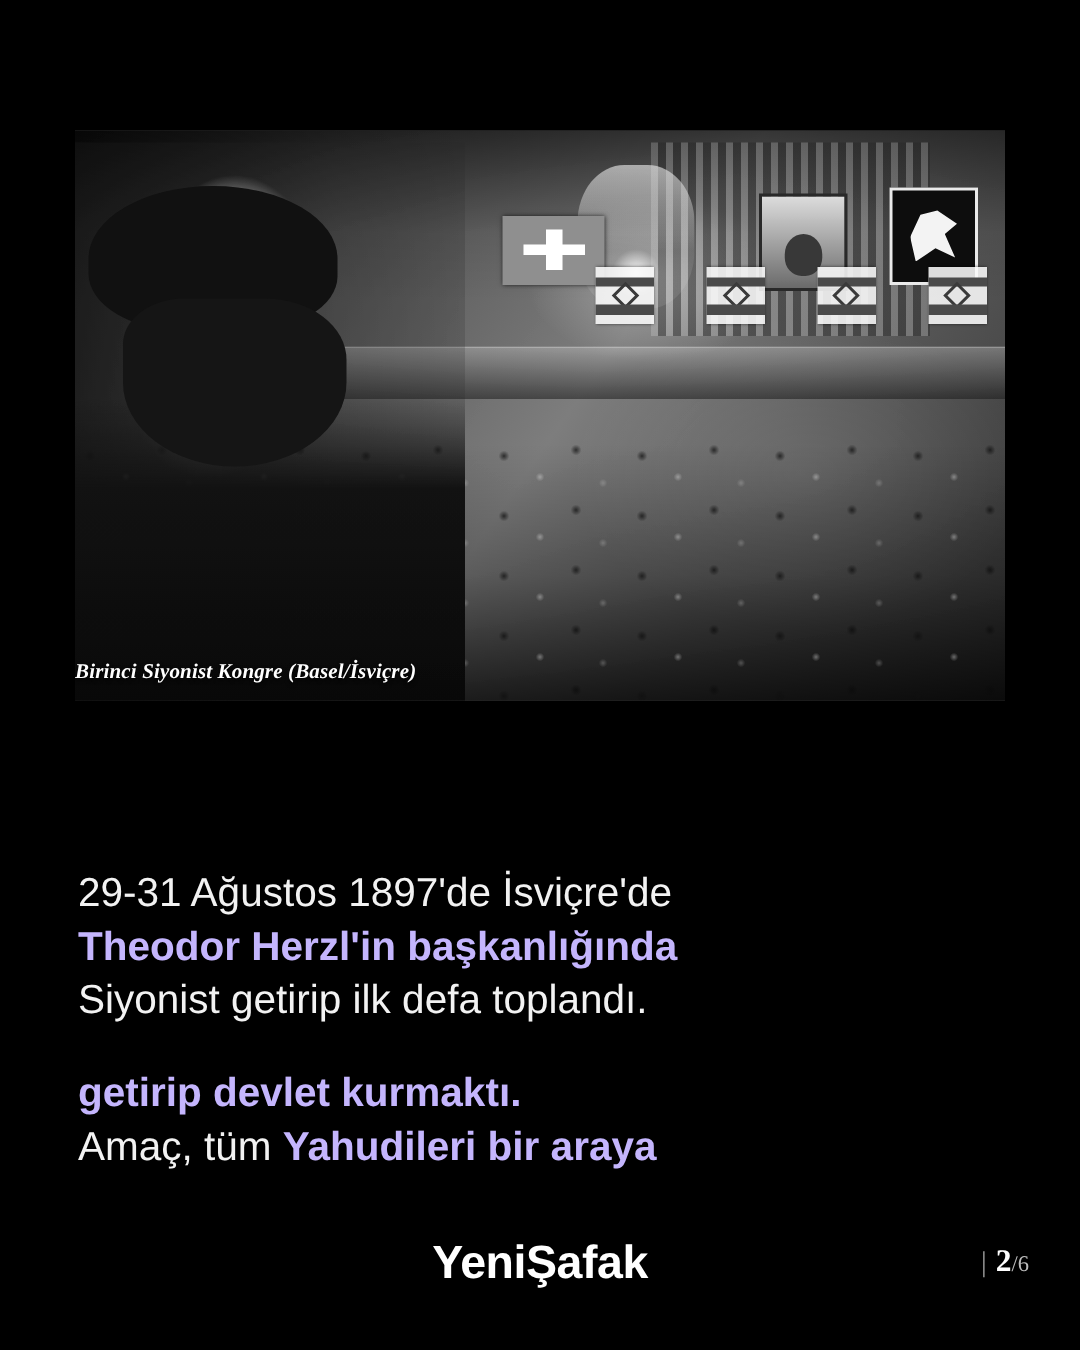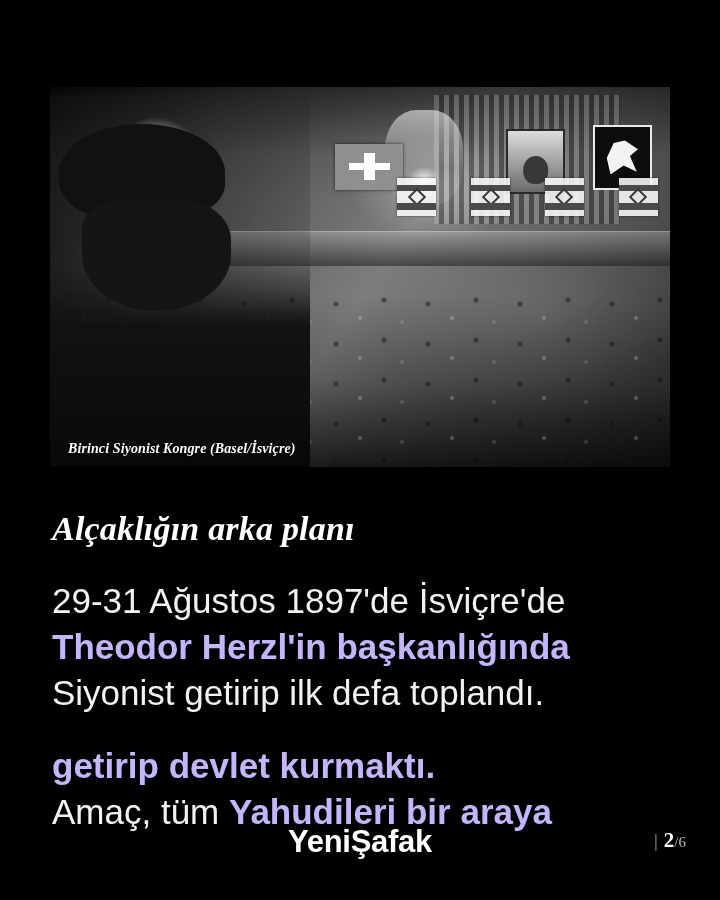--- a/index.html
+++ b/index.html
@@ -199,21 +199,21 @@
   }
   .figure .beard {
     position: absolute;
     left: 20%; top: 28%;
     width: 52%; height: 30%;
     background: #1b1915;
     border-radius: 30% 40% 55% 55%;
   }
   .photo-caption {
     position: absolute;
-    left: 18px;
+    left: 0;
     bottom: 10px;
     font-family: "Liberation Serif", serif;
     font-style: italic;
     font-weight: bold;
     font-size: 14px;
     color: #ffffff;
     text-shadow: 0 1px 3px rgba(0,0,0,0.95);
     letter-spacing: 0.1px;
   }
 
@@ -229,21 +229,21 @@
     color: #ffffff;
     letter-spacing: 0.2px;
   }
   .body-text {
     position: absolute;
     left: 52px;
     top: 578px;
     width: 620px;
   }
   .para {
-    font-size: 35px;
+    font-size: 27px;
     line-height: 1.32;
     color: #f2f2f2;
     margin: 0 0 26px 0;
     font-weight: 400;
   }
   .para b { font-weight: 700; color: #c4b5fd; }
   .para .line { display: block; }
 
   
   .footer {
@@ -310,21 +310,20 @@
       <div class="balcony"></div>
       <div class="crowd"></div>
       <div class="figure">
         <div class="hair"></div>
         <div class="beard"></div>
       </div>
     </div>
     <div class="photo-caption">Birinci Siyonist Kongre (Basel/İsviçre)</div>
   </div>
 
-  <div class="headline">Alçaklığın arka planı</div>
 
   <div class="body-text">
     <p class="para">
       <span class="line">29-31 Ağustos 1897'de İsviçre'de</span>
       <span class="line"><b>Theodor Herzl'in başkanlığında</b></span>
       <span class="line">Siyonist getirip ilk defa toplandı.</span>
     </p>
     <p class="para">
       <span class="line"><b>getirip devlet kurmaktı.</b></span>
       <span class="line"><span>Amaç, tüm </span><b>Yahudileri bir araya</b></span>

